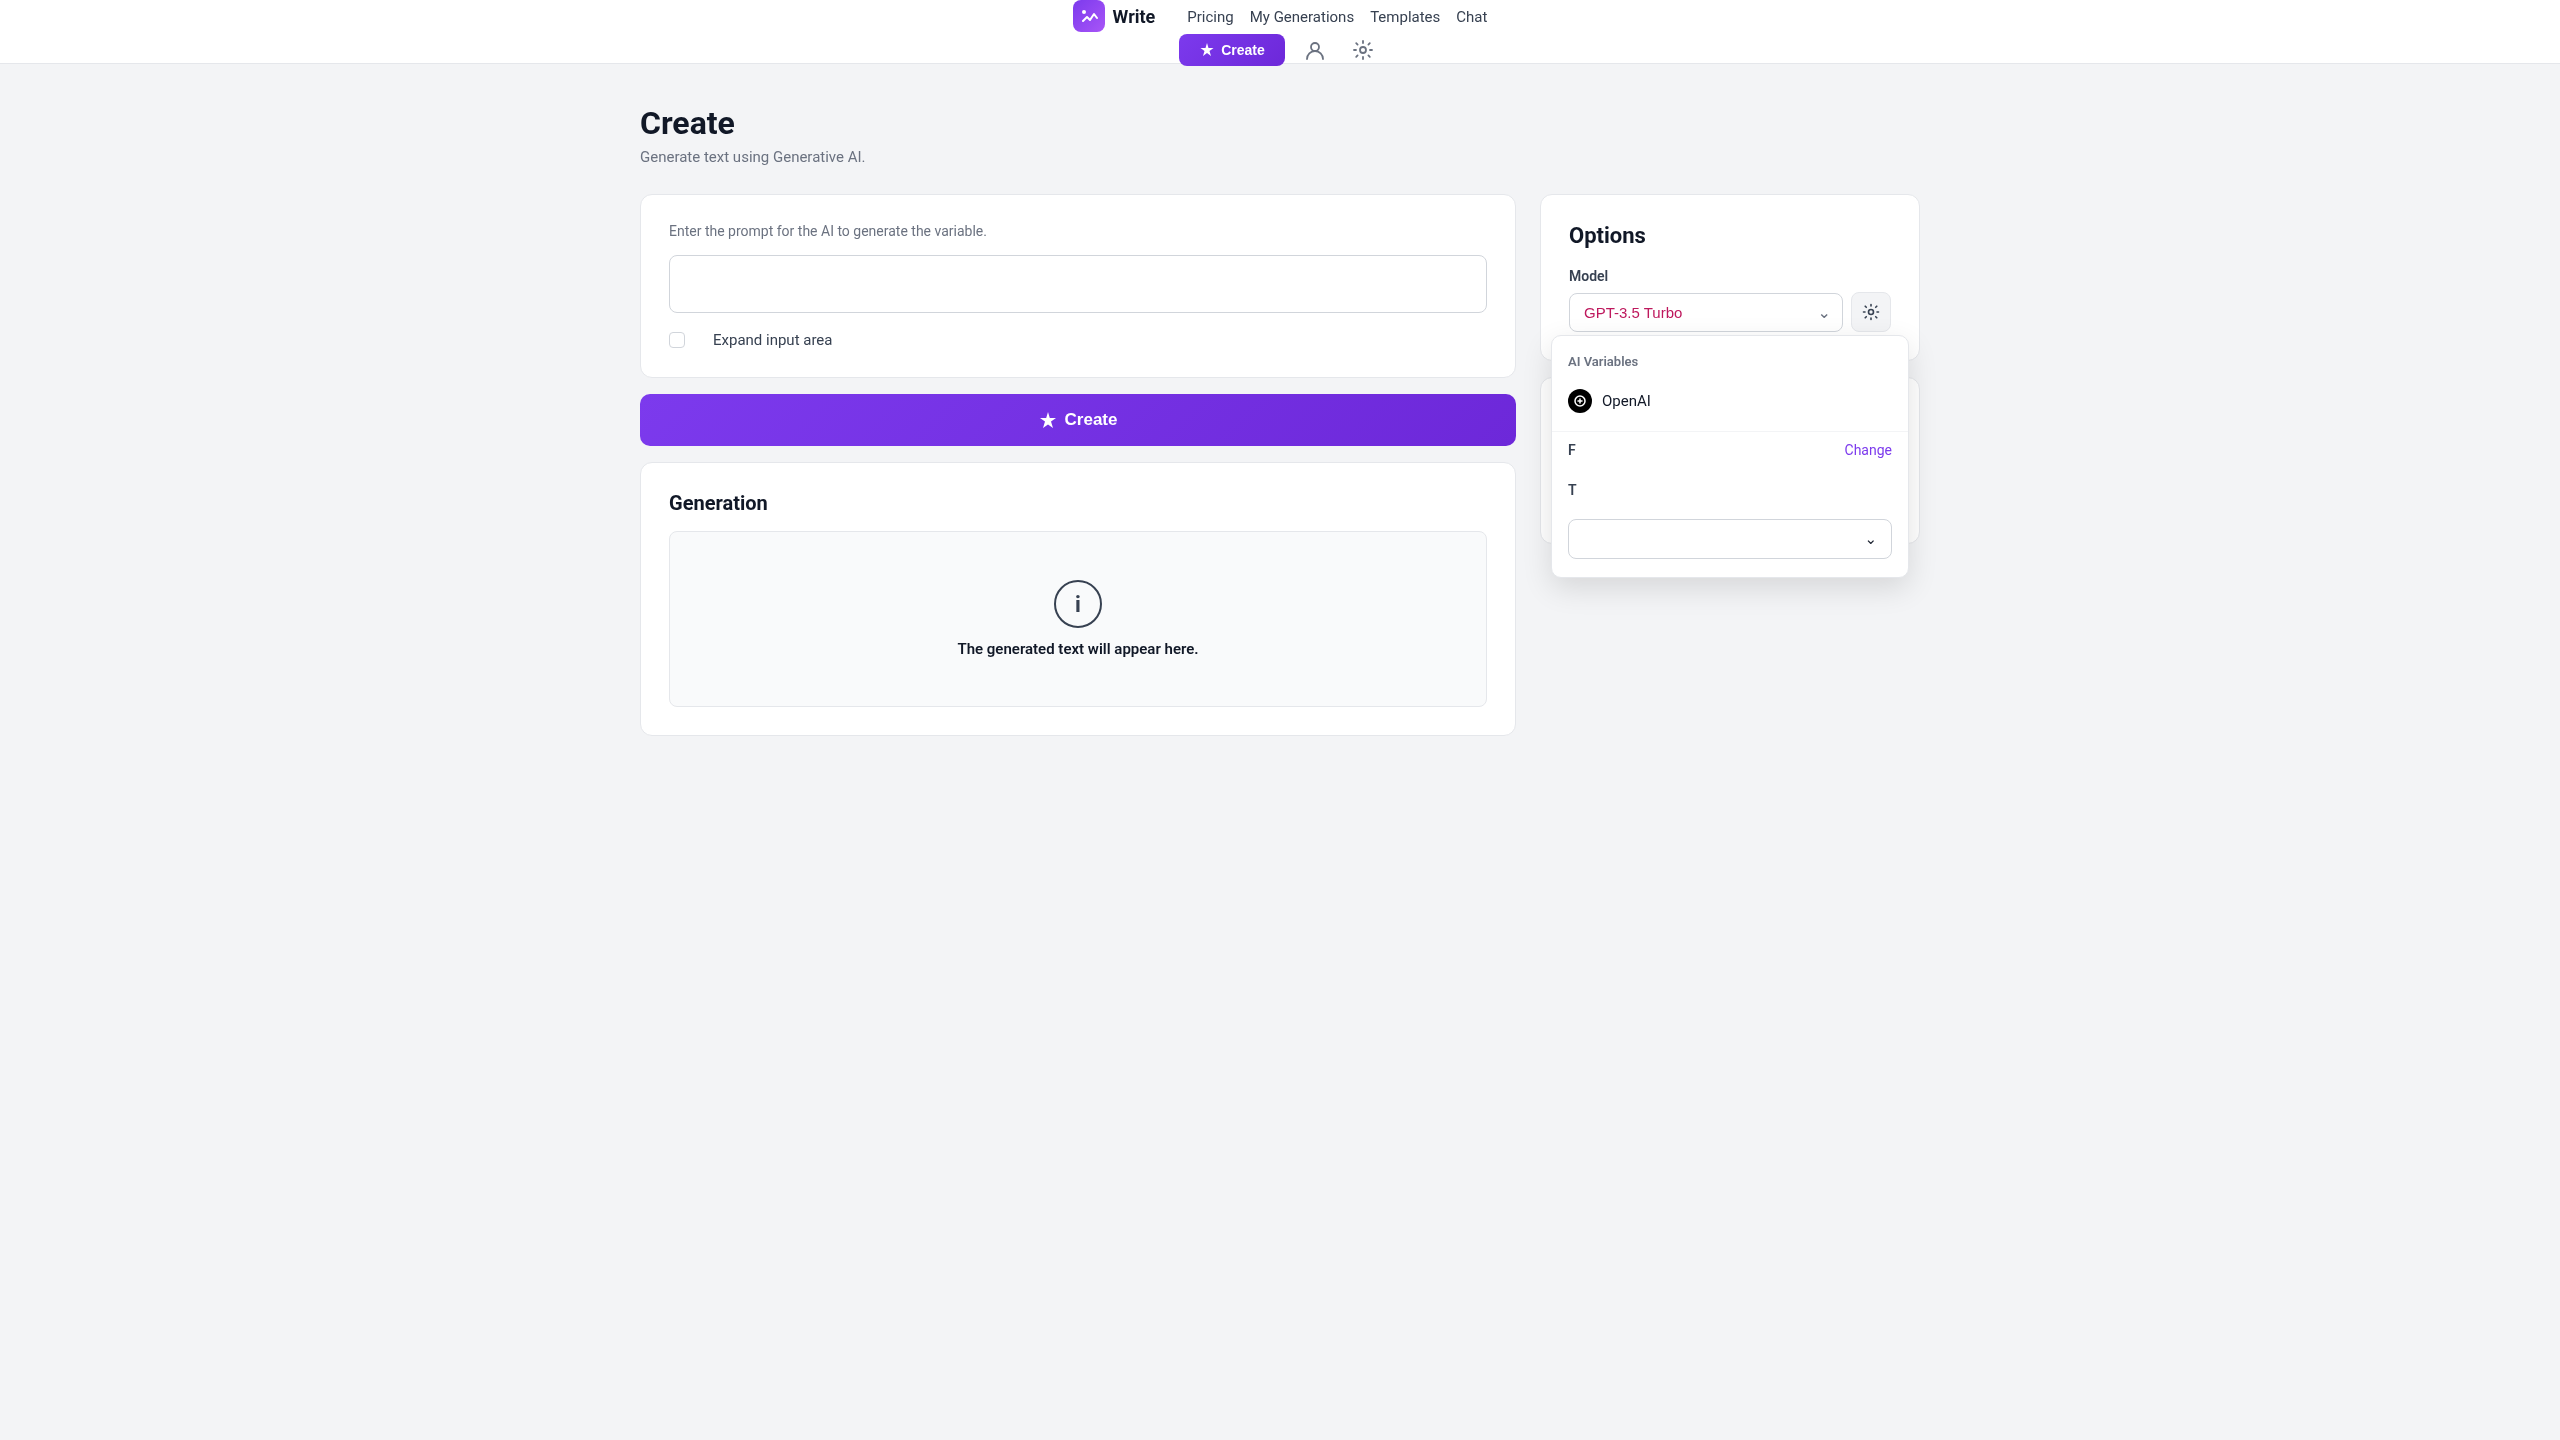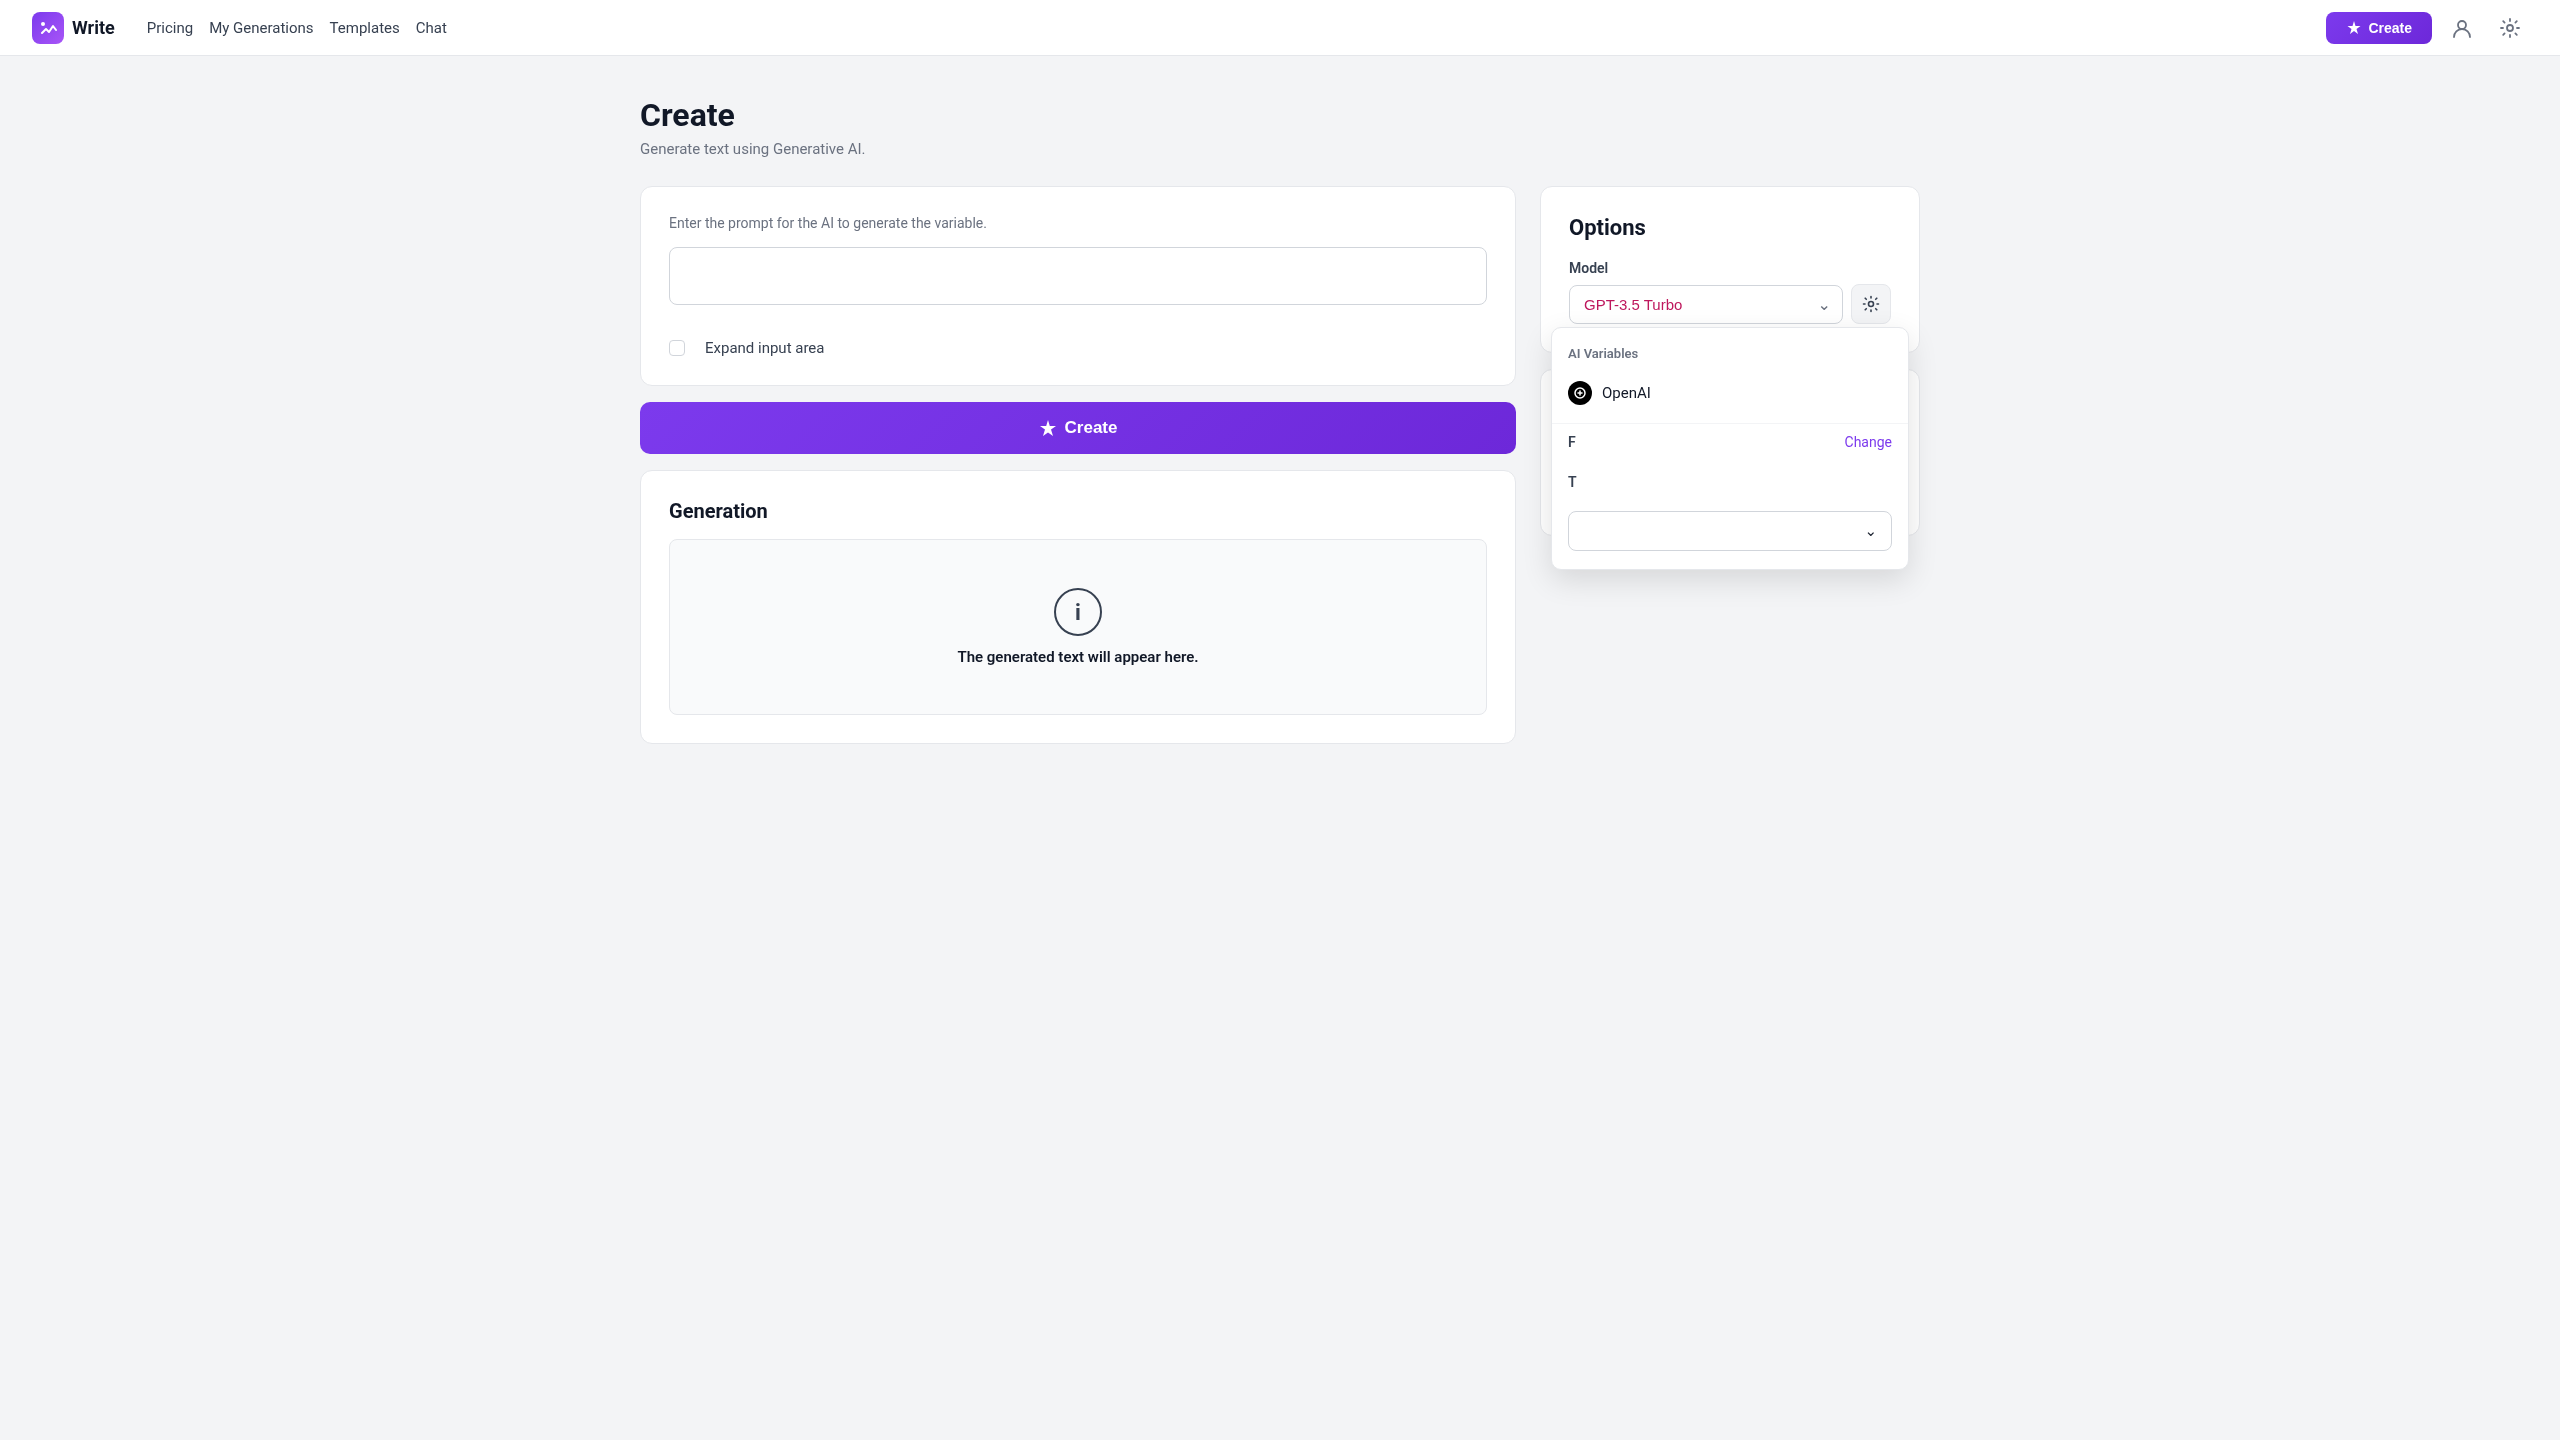--- a/index.html
+++ b/index.html
@@ -6,25 +6,26 @@
     body {
       font-family: -apple-system, BlinkMacSystemFont, 'Segoe UI', Roboto, sans-serif;
       background: #f3f4f6;
       min-height: 100vh;
     }
 
     
     .navbar {
       background: #fff;
       border-bottom: 1px solid #e5e7eb;
-      height: 56px;
+      height: 64px;
       display: flex;
       align-items: center;
       padding: 0 32px;
       justify-content: space-between;
+      flex-direction: column;
     }
     .nav-left {
       display: flex;
       align-items: center;
       gap: 32px;
     }
     .logo {
       display: flex;
       align-items: center;
       gap: 8px;
@@ -143,22 +144,22 @@
       min-height: 56px;
       resize: none;
       outline: none;
       color: #111827;
       font-family: inherit;
       background: #fff;
     }
     .expand-row {
       display: flex;
       align-items: center;
-      gap: 20px;
-      margin-top: 30px;
+      gap: 28px;
+      margin-top: 14px;
     }
     .expand-checkbox {
       width: 16px;
       height: 16px;
       border: 1.5px solid #d1d5db;
       border-radius: 4px;
       background: #fff;
       cursor: pointer;
       appearance: none;
     }

